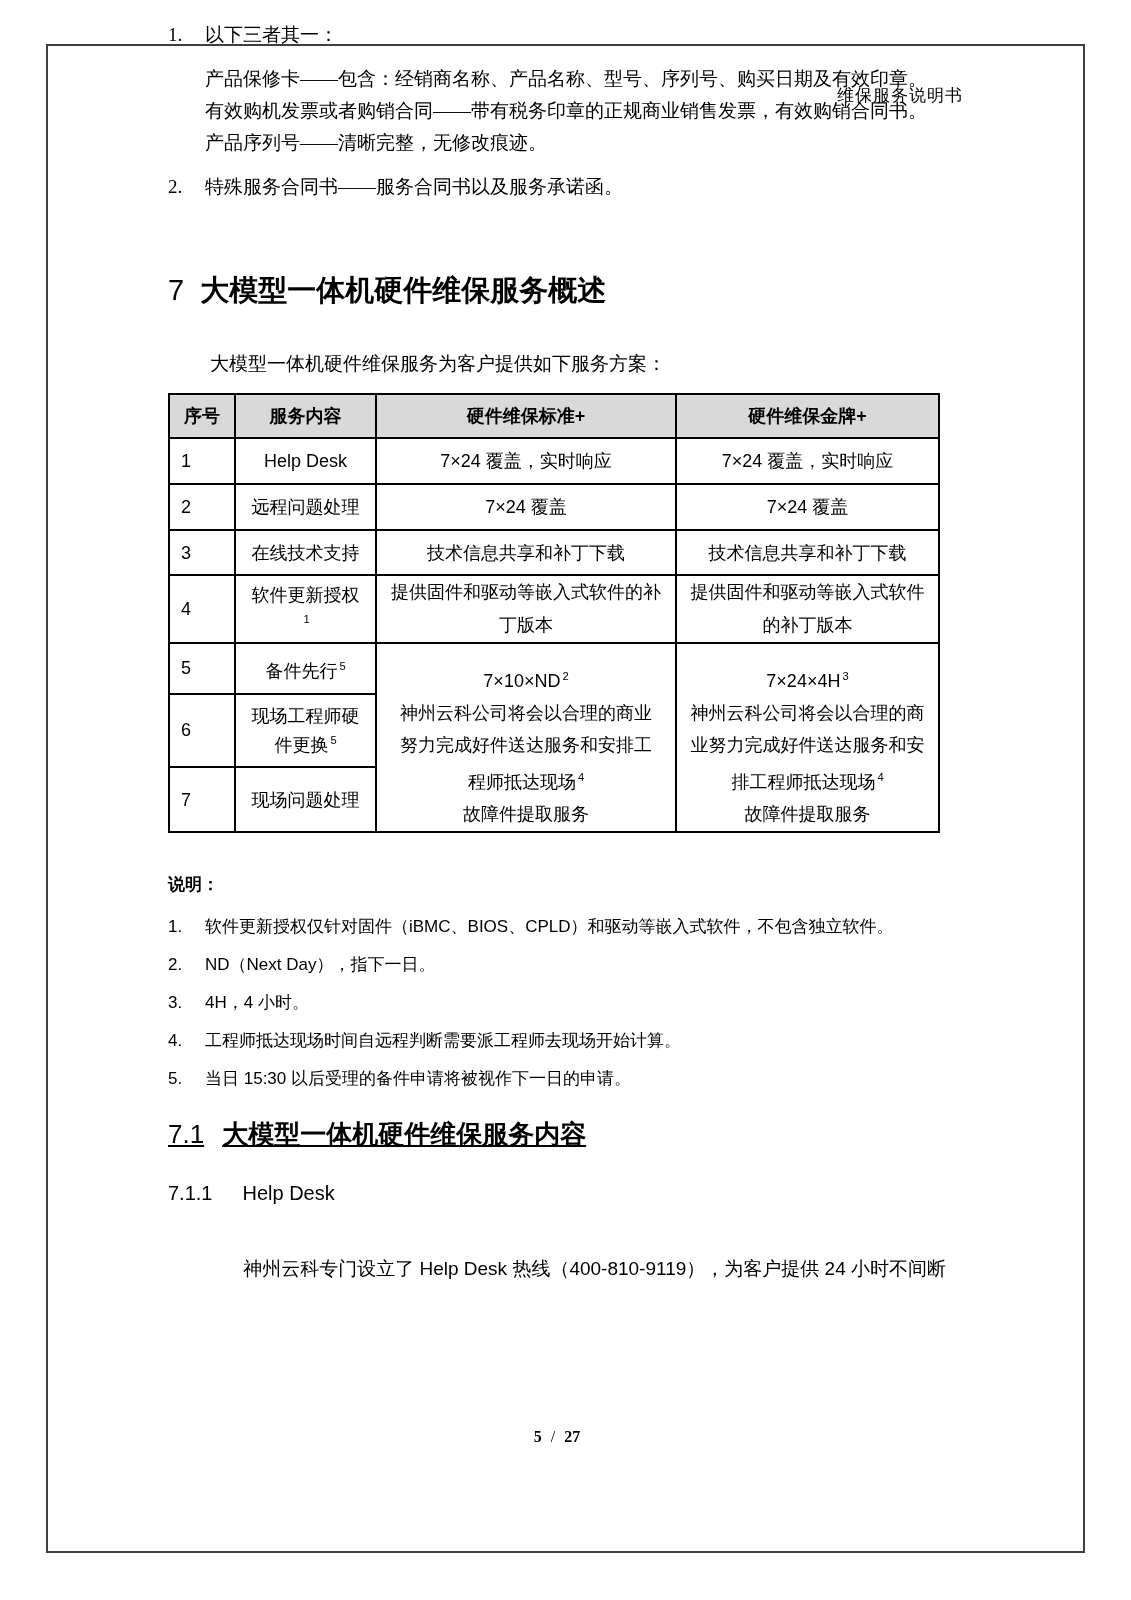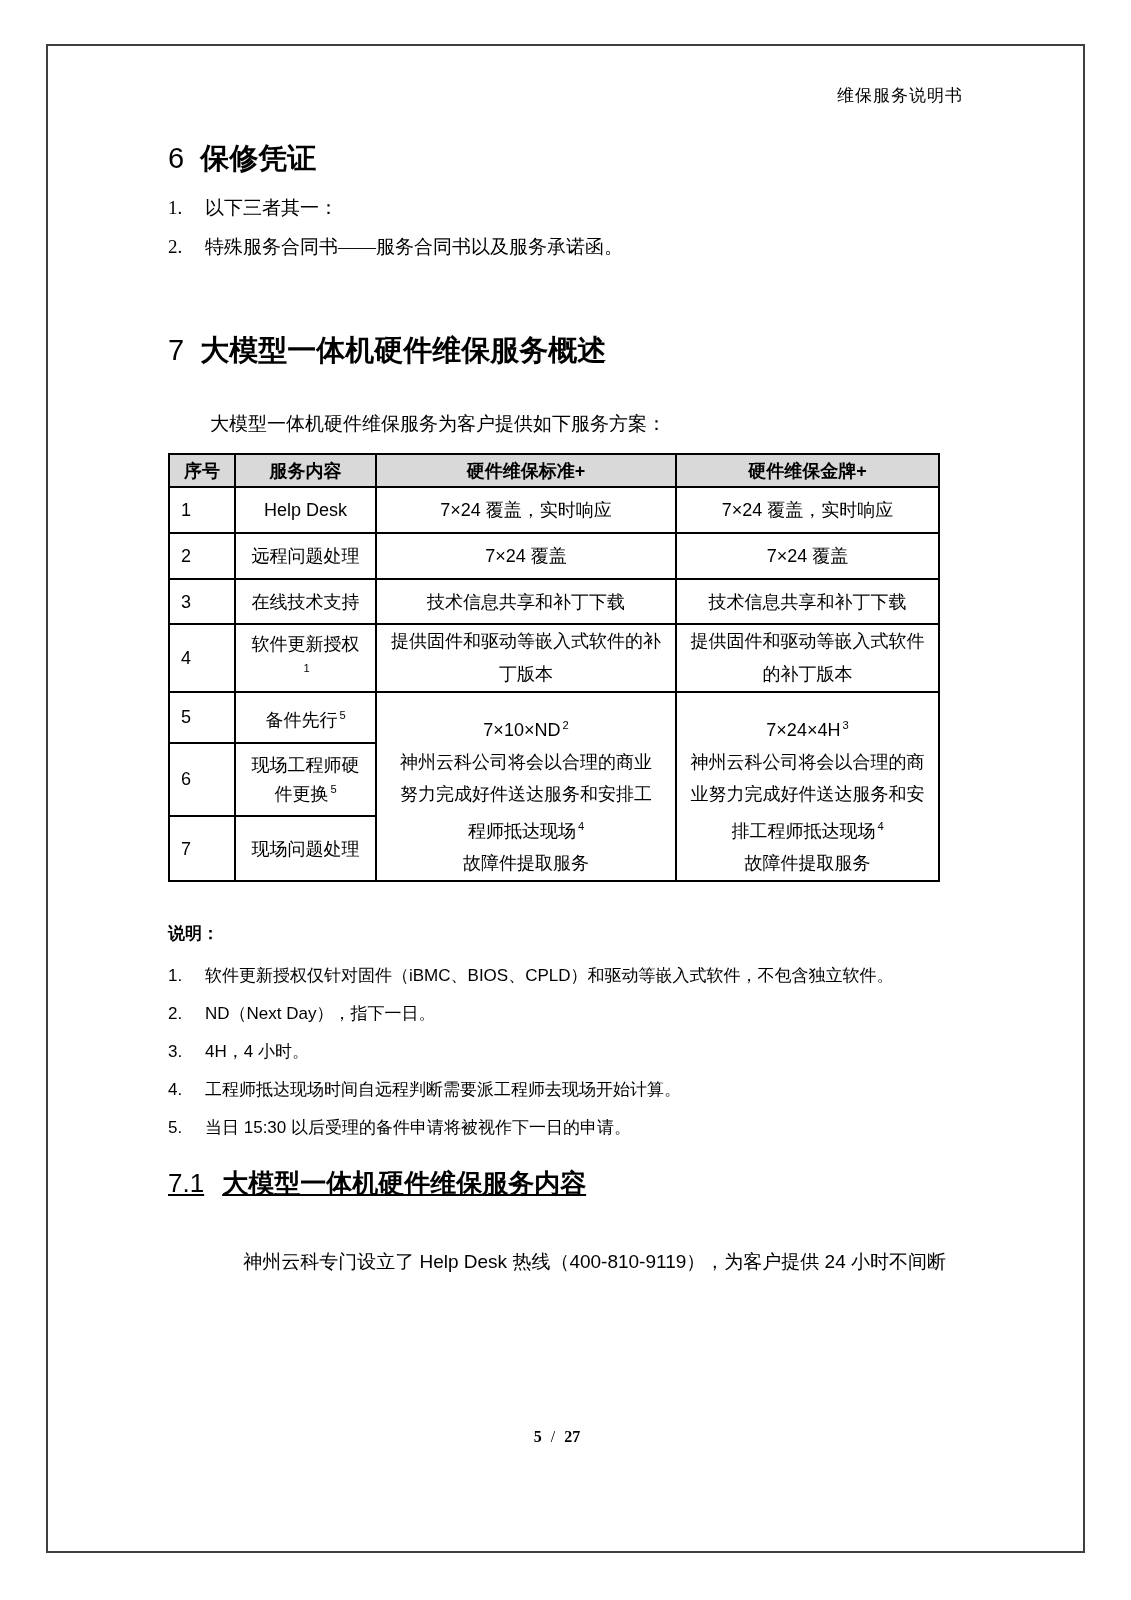--- a/index.html
+++ b/index.html
@@ -25,21 +25,21 @@
   .li1{margin-top:23px;}
   .li2{margin-top:16px;}
   .sub{margin:17px 0 0 37px;font-size:19px;line-height:32px;}
 
   .p-intro7{margin:46px 0 16px 0;font-size:19px;line-height:23px;text-indent:42px;}
 
   table{margin-top:18px;border-collapse:collapse;width:770px;table-layout:fixed;}
   col.c1{width:66px;}col.c2{width:141px;}col.c3{width:300px;}col.c4{width:263px;}
   th,td{border:2px solid #000;font-size:18px;}
   th{background:#d9d9d9;font-weight:700;text-align:center;}
-  tr.hrow{height:33px;}
+  tr.hrow{height:44px;}
   td{text-align:center;vertical-align:middle;line-height:24px;}
   td.no{text-align:left;padding-left:11px;}
   td.svc{padding:0 10px;}
   tr.r1{height:46px;}tr.r2{height:46px;}tr.r3{height:45px;}tr.r4{height:67px;}
   tr.r5{height:43px;}tr.r6{height:62px;}tr.r7{height:55px;}
   td.wrapcell{line-height:33px;margin-top:28px;}
   td.std4{padding:0 14px;}
   td.gold4{padding:0 6px;}
   td.merged{vertical-align:top;padding-top:16px;line-height:32px;}
   .mbody-std{padding:0 20px;}
@@ -64,28 +64,32 @@
 </style>
 </head>
 <body>
 
 <div class="frame"></div>
 
 <div class="header-right">维保服务说明书</div>
 
 <main class="content">
 
-  <h1 class="h1 h1-6"><span class="hnum">6</span><span>保修凭证</span></h1>
 
 
   <div class="li li1 serif">
     <span class="num">1.</span>
     <span>以下三者其一：</span>
   </div>
 
+  <div class="sub serif">
+    <div>产品保修卡——包含：经销商名称、产品名称、型号、序列号、购买日期及有效印章。</div>
+    <div>有效购机发票或者购销合同——带有税务印章的正规商业销售发票，有效购销合同书。</div>
+    <div>产品序列号——清晰完整，无修改痕迹。</div>
+  </div>
 
   <div class="li li2 serif">
     <span class="num">2.</span>
     <span>特殊服务合同书——服务合同书以及服务承诺函。</span>
   </div>
 
   <h1 class="h1 h1-7"><span class="hnum">7</span><span>大模型一体机硬件维保服务概述</span></h1>
 
   <p class="p-intro7">大模型一体机硬件维保服务为客户提供如下服务方案：</p>
 
@@ -175,18 +179,19 @@
     <span class="nnum">4.</span>
     <span>工程师抵达现场时间自远程判断需要派工程师去现场开始计算。</span>
   </div>
   <div class="note">
     <span class="nnum">5.</span>
     <span>当日 15:30 以后受理的备件申请将被视作下一日的申请。</span>
   </div>
 
   <h2 class="h2"><span class="hnum">7.1</span><span>大模型一体机硬件维保服务内容</span></h2>
 
+  <h3 class="h3"><span class="hnum">7.1.1</span><span>Help Desk</span></h3>
 
   <p class="p-final">神州云科专门设立了 Help Desk 热线（400-810-9119），为客户提供 24 小时不间断</p>
 
 </main>
 
 <div class="footer"><span>5</span><span class="fsep">/</span><span>27</span></div>
 
 </body></html>

